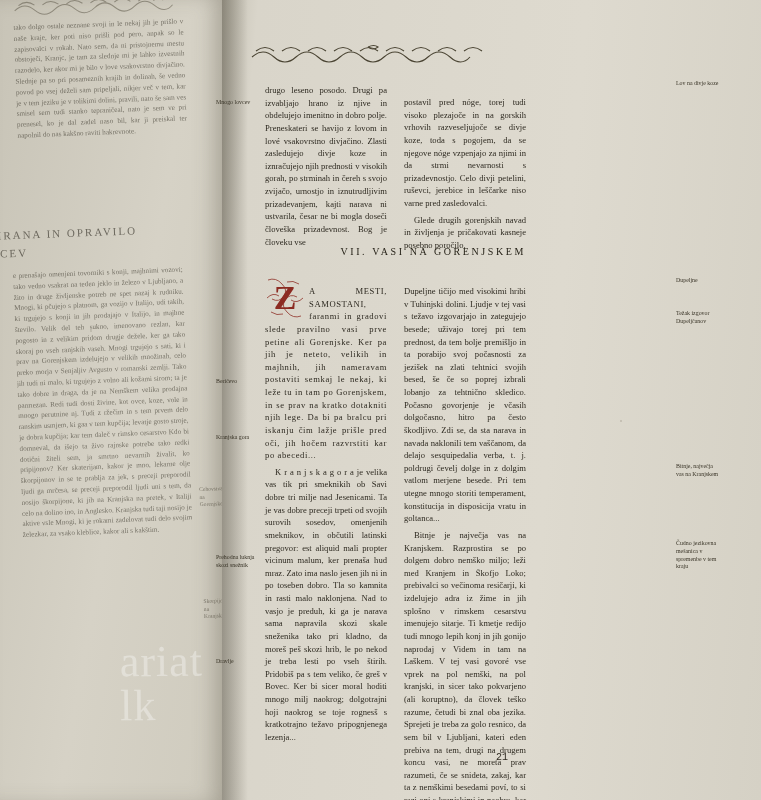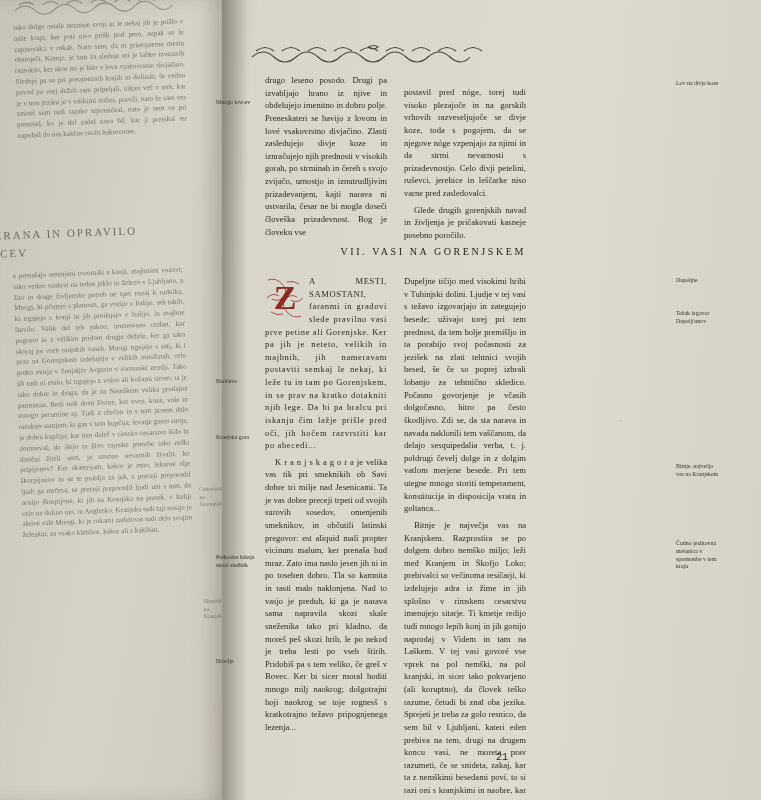--- a/index.html
+++ b/index.html
@@ -99,21 +99,21 @@
 
   .col {
     position: absolute;
     font-size: 8.6px;
     line-height: 1.47;
     text-align: justify;
     color: #2e2a21;
     hyphens: auto;
   }
   .col p { margin: 0 0 4px 0; text-indent: 10px; }
-  .col p.noind { text-indent: 0; }
+  .col p.noind { text-indent: 0; margin-top: 10px; }
 
   #col-left-top  { left: 265px; top: 74px;  width: 122px; }
   #col-right-top { left: 404px; top: 86px;  width: 122px; }
 
   .marginal {
     position: absolute;
     font-size: 5.9px;
     line-height: 1.32;
     color: #3b3629;
     width: 42px;
@@ -270,18 +270,22 @@
   <div class="marginal" style="left:216px; top:658px;">Dravlje</div>
 
   <div class="marginal marginal-r" style="left:676px; top:80px;">Lov na divje koze</div>
   <div class="marginal marginal-r" style="left:676px; top:277px;">Dupeljne</div>
   <div class="marginal marginal-r" style="left:676px; top:310px;">Težak izgovor Dupeljčanov</div>
   <div class="marginal marginal-r" style="left:676px; top:463px;">Bitnje, največja vas na Kranjskem</div>
   <div class="marginal marginal-r" style="left:676px; top:540px;">Čudno jezikovna mešanica v spremenbe v tem kraju</div>
 
   <div class="folio">21</div>
 
+  <div class="watermark">
+    <span>ariat</span>
+    <span>lk</span>
+  </div>
 
   <div class="speck" style="left:300px; top:180px; width:2px; height:2px;"></div>
   <div class="speck" style="left:620px; top:420px; width:1.5px; height:1.5px;"></div>
   <div class="speck" style="left:480px; top:700px; width:2px; height:2px;"></div>
   <div class="speck" style="left:90px;  top:330px; width:2px; height:2px;"></div>
 </div>
 
 </body></html>

